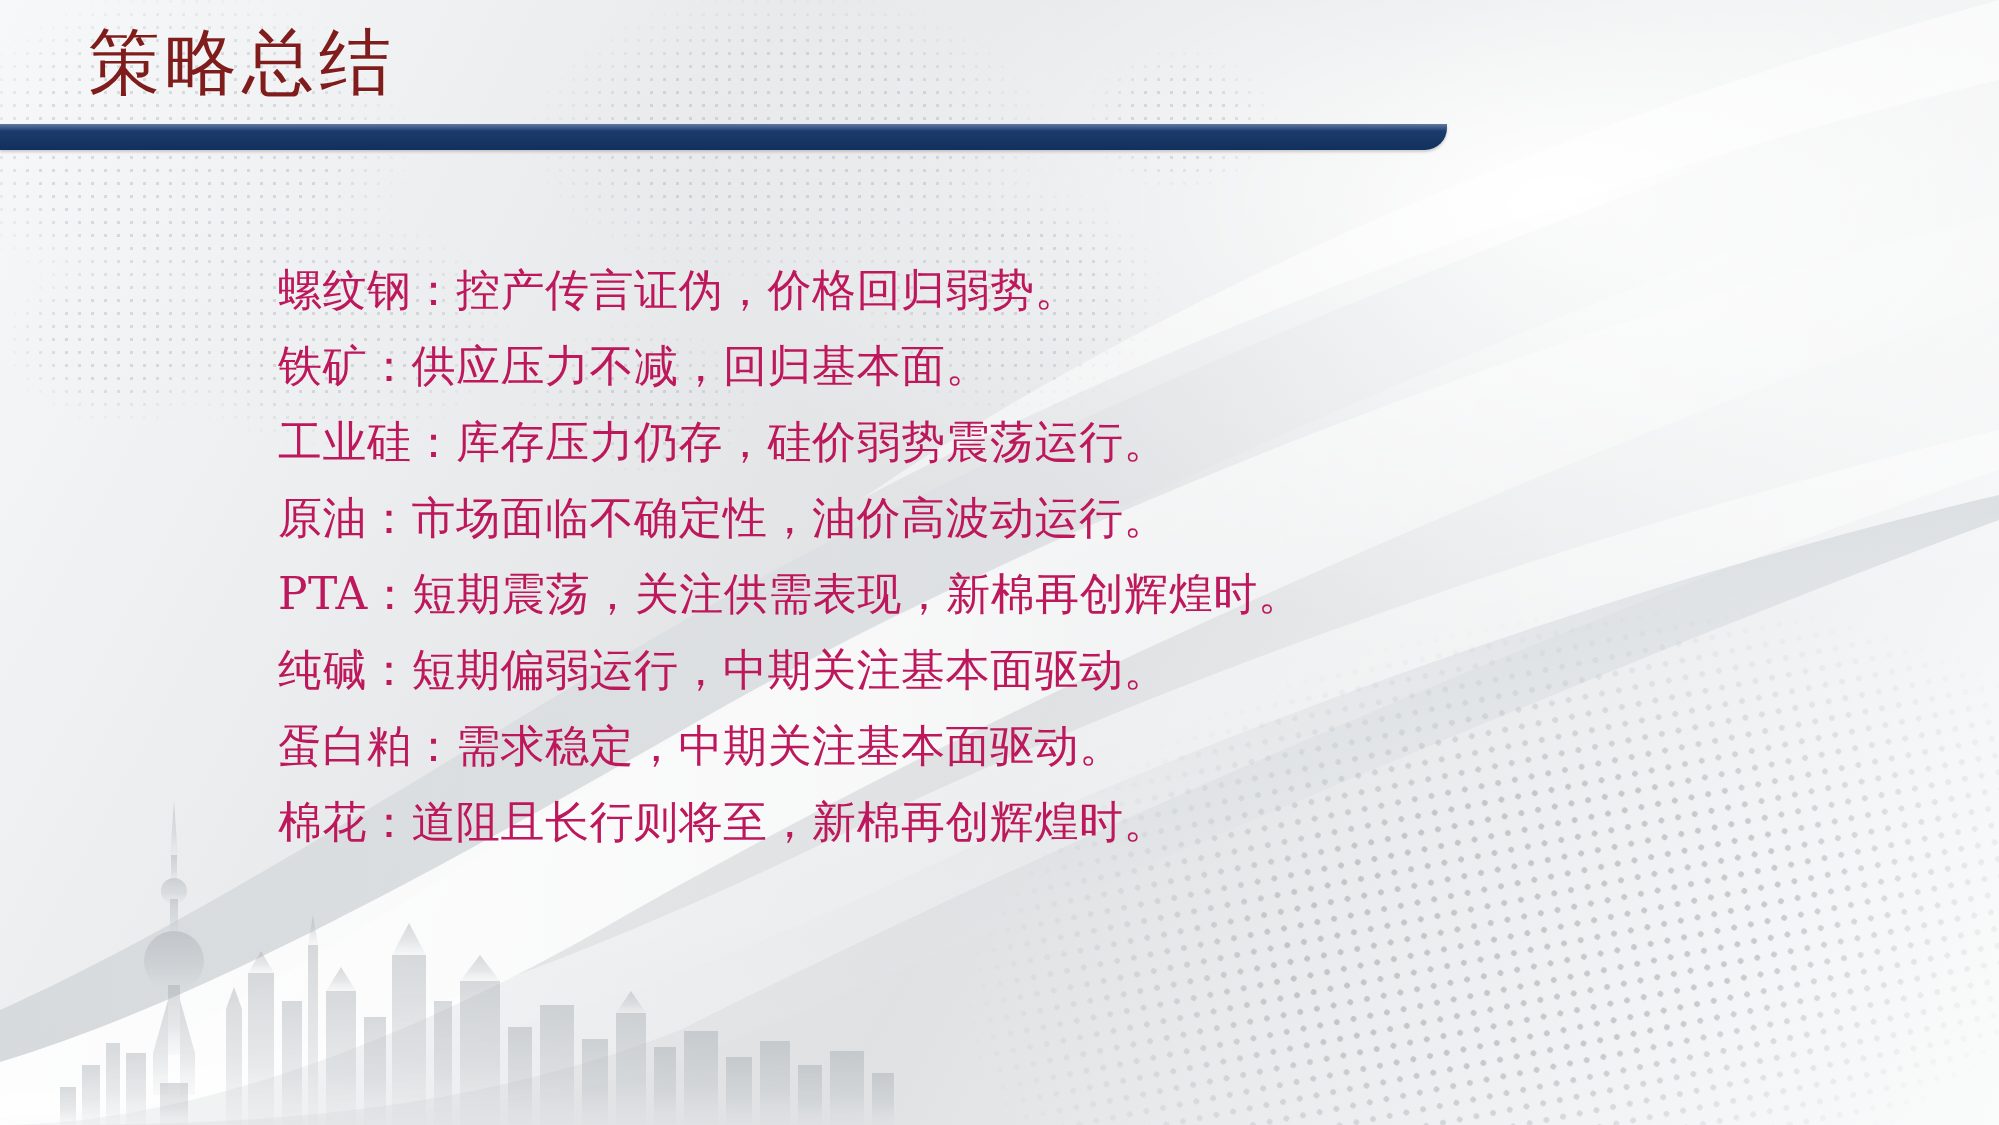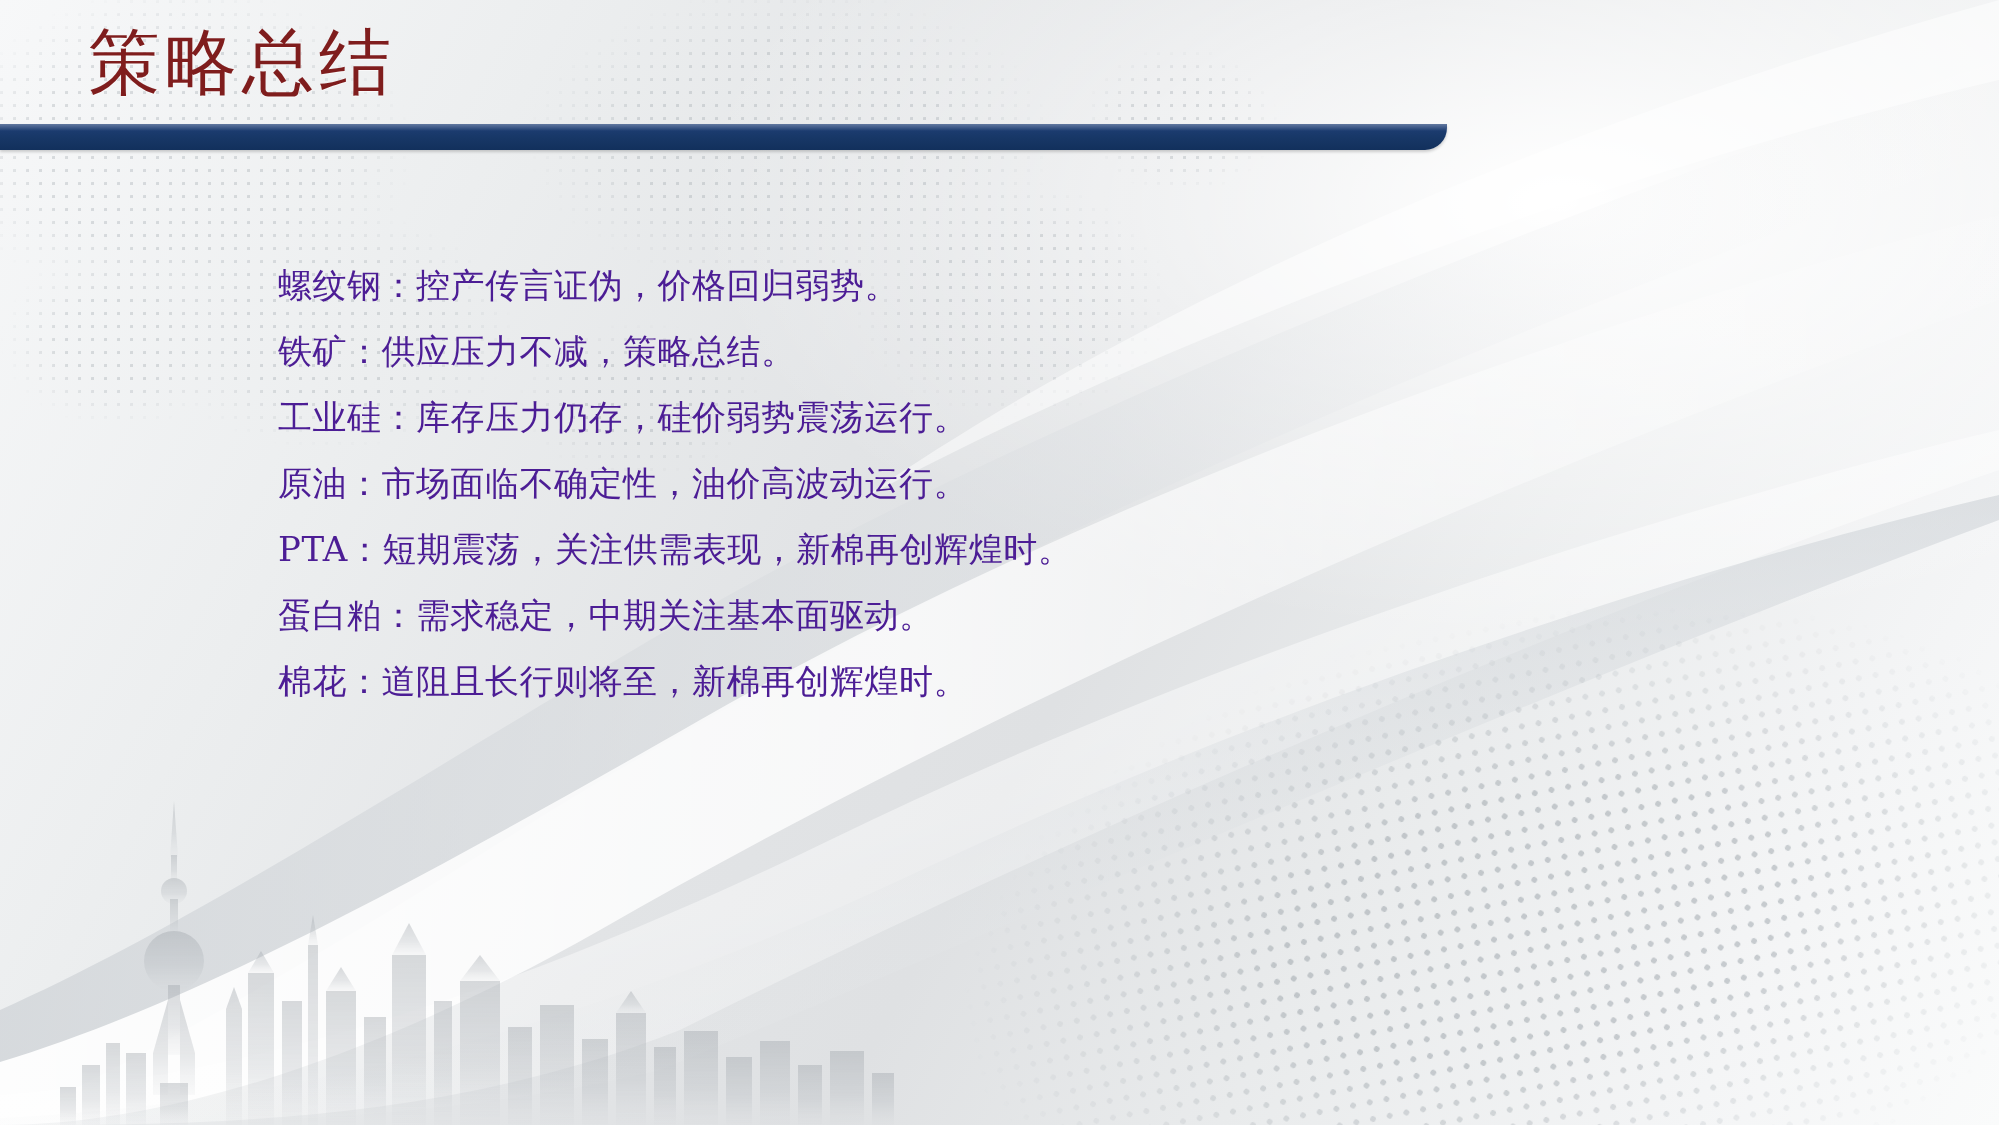--- a/index.html
+++ b/index.html
@@ -127,23 +127,23 @@
 
   
   .body-block {
     position: absolute;
     left: 278px;
     top: 268px;
     width: 1540px;
   }
   .bullet-line {
     font-family: "DejaVu Serif", "Liberation Serif", serif;
-    font-size: 34px;
+    font-size: 44px;
     line-height: 1.0;
-    color: #4c1d95;
+    color: #be185d;
     margin: 0 0 32px 0;
     white-space: nowrap;
     letter-spacing: .5px;
   }
   .bullet-line:last-child { margin-bottom: 0; }
 </style>
 </head>
 <body>
 
 <div class="slide">
@@ -242,21 +242,22 @@
     <div class="slide-title">策略总结</div>
     <div class="title-rule-wrap">
       <div class="title-rule">
         <div class="title-rule-gloss"></div>
       </div>
     </div>
   </div>
 
   <div class="body-block">
     <p class="bullet-line">螺纹钢：控产传言证伪，价格回归弱势。</p>
-    <p class="bullet-line">铁矿：供应压力不减，策略总结。</p>
+    <p class="bullet-line">铁矿：供应压力不减，回归基本面。</p>
     <p class="bullet-line">工业硅：库存压力仍存，硅价弱势震荡运行。</p>
     <p class="bullet-line">原油：市场面临不确定性，油价高波动运行。</p>
     <p class="bullet-line">PTA：短期震荡，关注供需表现，新棉再创辉煌时。</p>
+    <p class="bullet-line">纯碱：短期偏弱运行，中期关注基本面驱动。</p>
     <p class="bullet-line">蛋白粕：需求稳定，中期关注基本面驱动。</p>
     <p class="bullet-line">棉花：道阻且长行则将至，新棉再创辉煌时。</p>
   </div>
 
 </div>
 
 </body></html>

